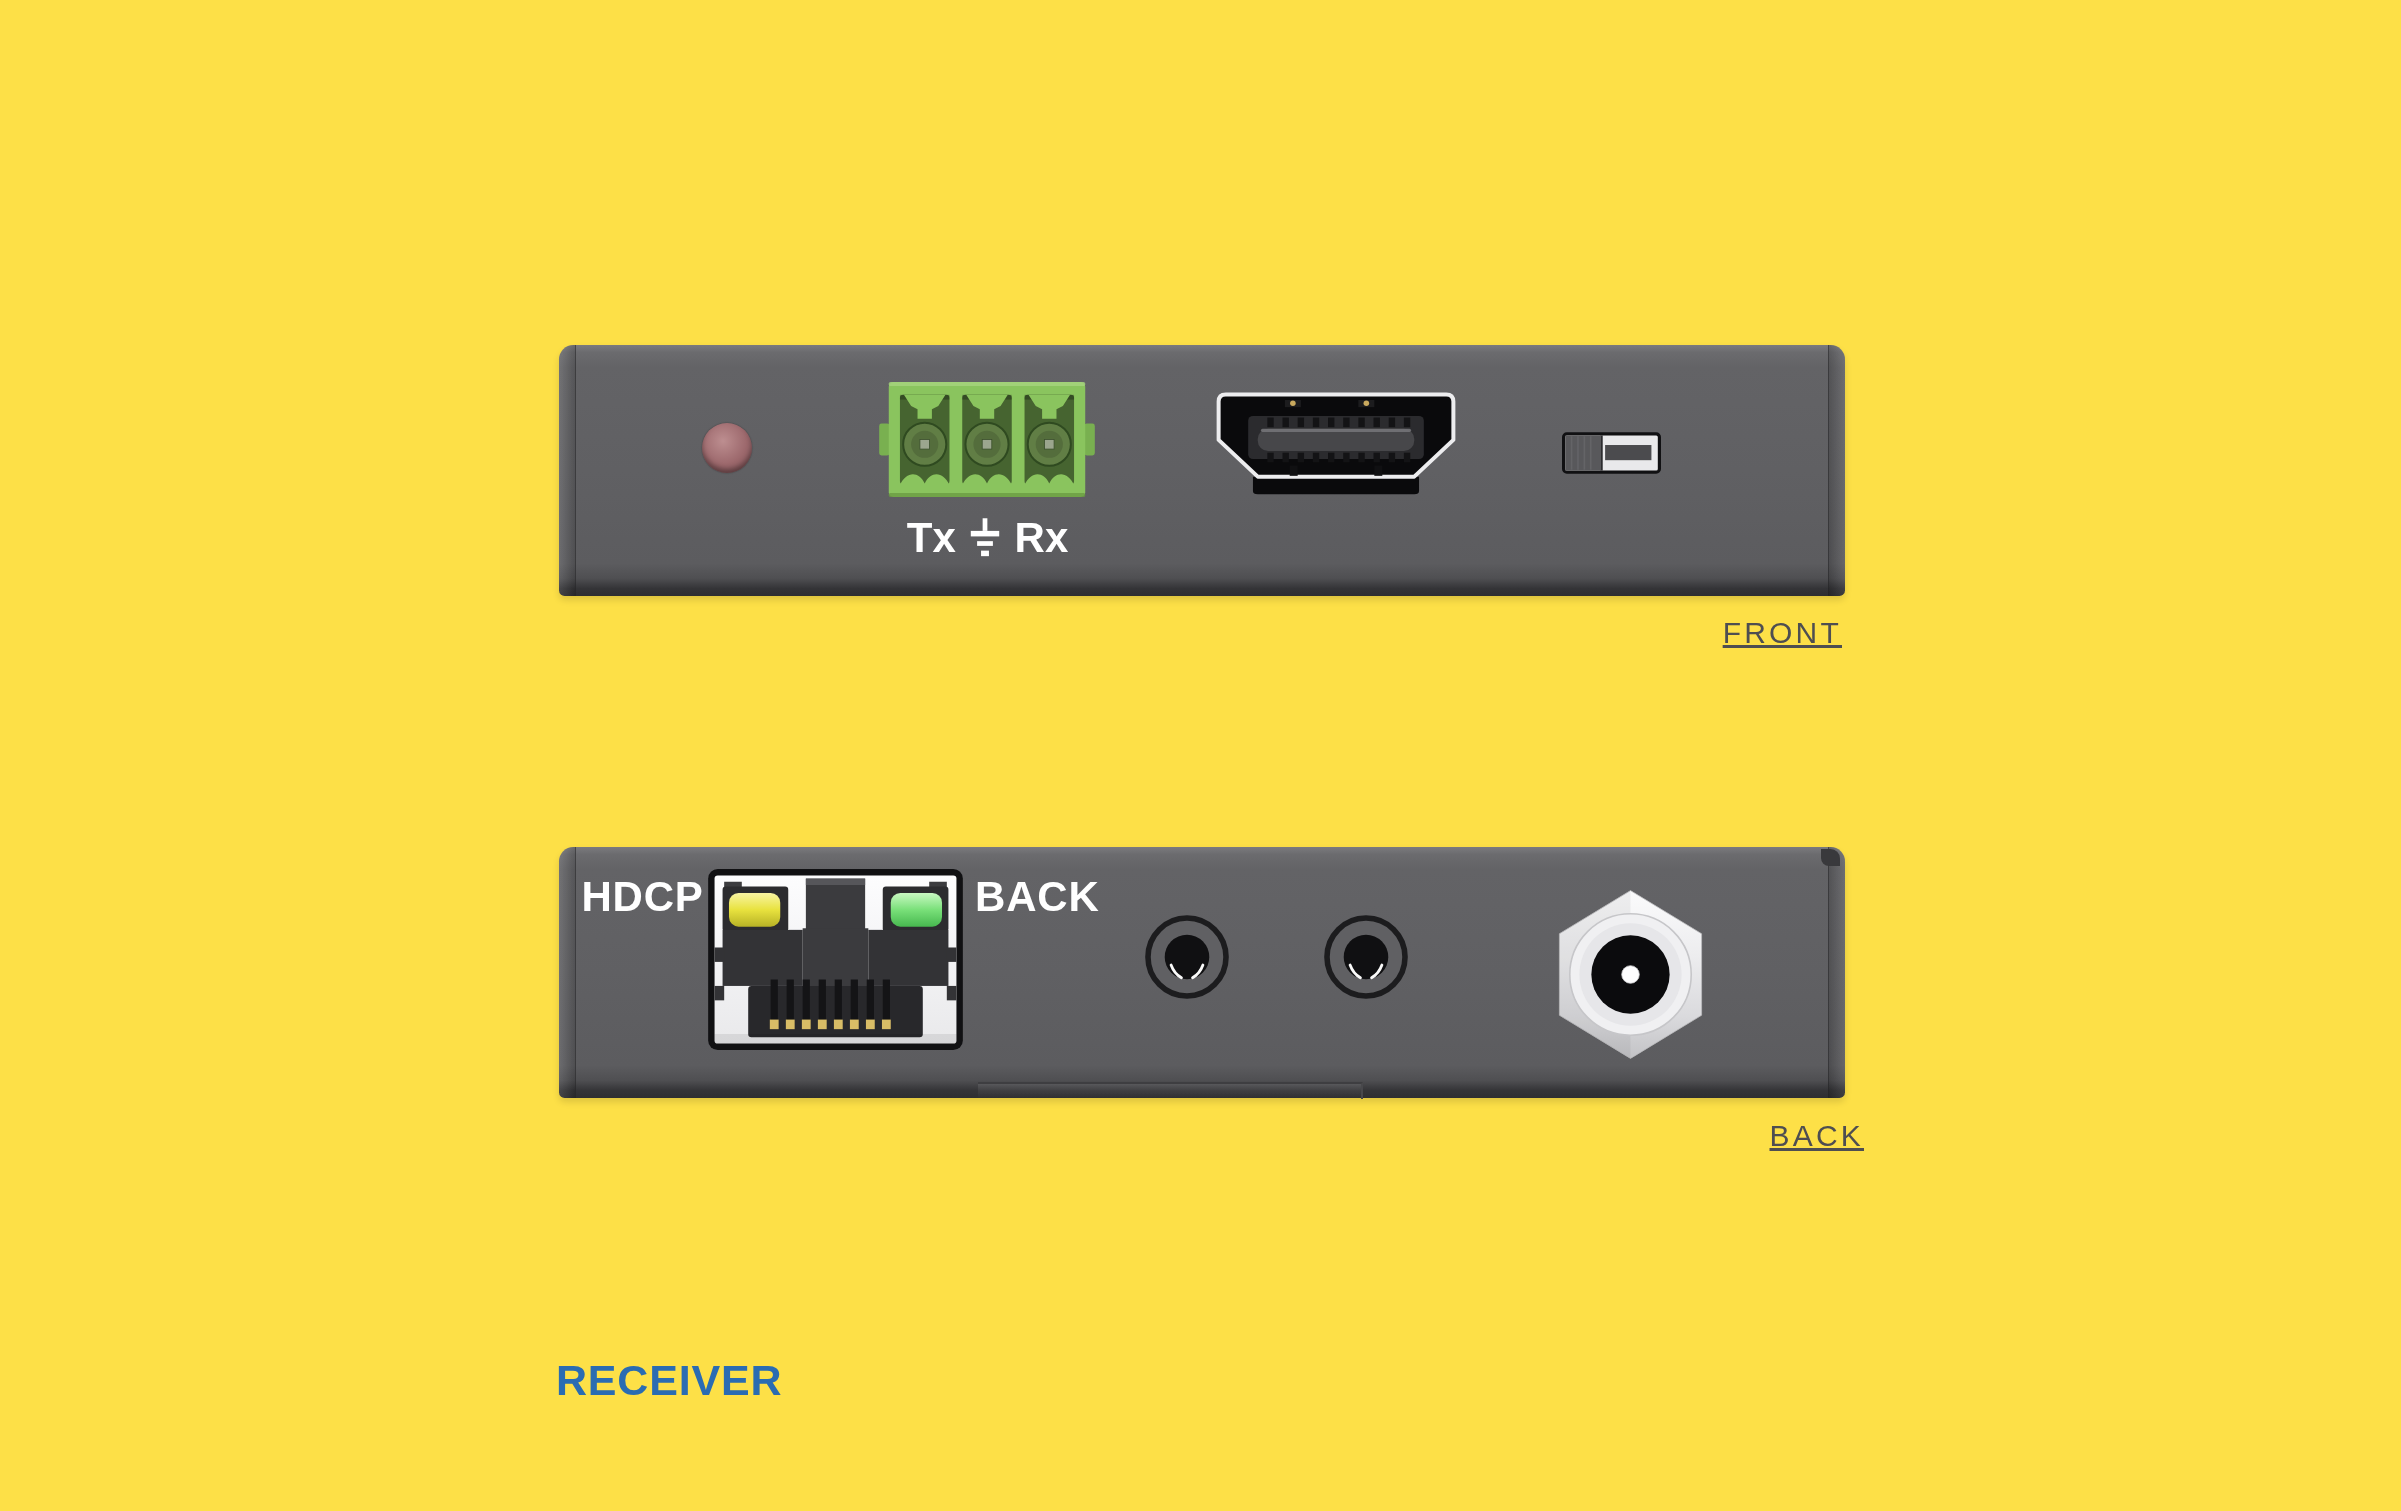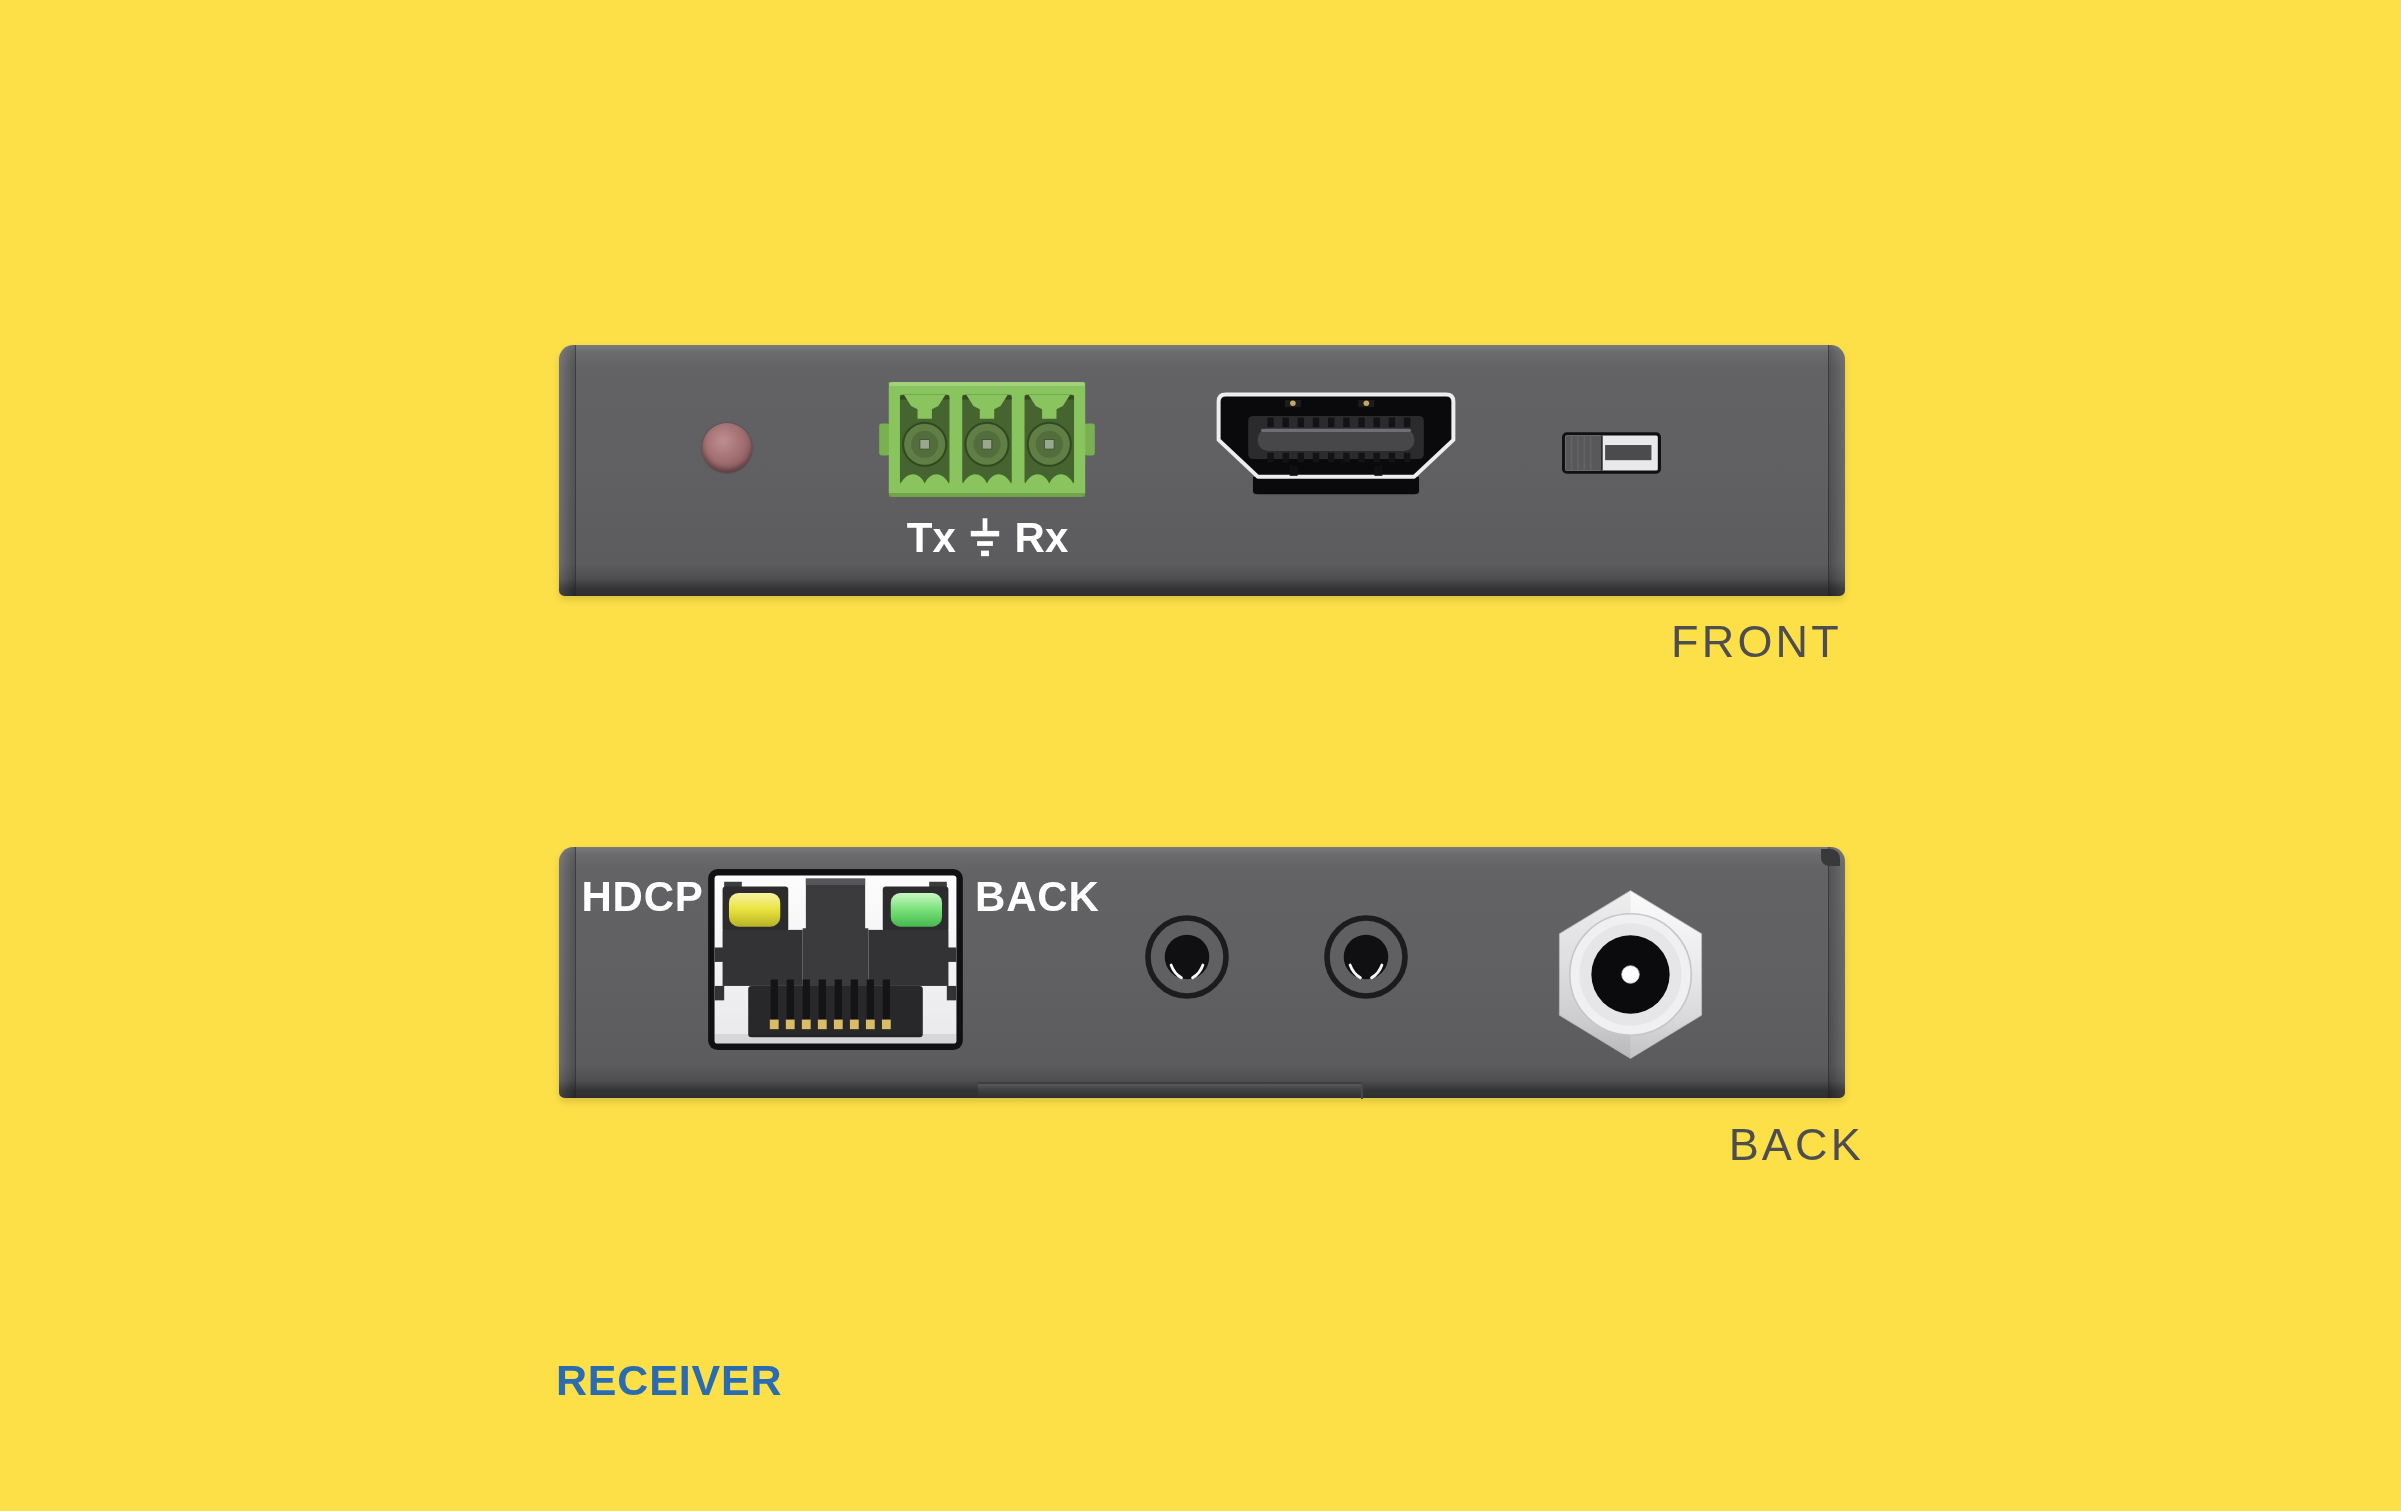--- a/index.html
+++ b/index.html
@@ -44,22 +44,22 @@
   .jack.one{left:585px;}
   .jack.two{left:764px;}
   .power{position:absolute;left:998px;top:42px;}
   .groove{position:absolute;left:419px;top:235px;width:383px;height:15px;
        border-top:2.4px solid #3e3e41;border-right:2.4px solid #48484b;
        background:linear-gradient(180deg,rgba(255,255,255,0.10),rgba(255,255,255,0));}
   .corner-notch{position:absolute;right:4.8px;top:1.6px;width:19px;height:17.6px;
        background:#39393c;border-radius:0 9.6px 0 8px;}
 
   
-  .caption{position:absolute;color:var(--caption_gray);font-size:45px;
-       font-weight:300;letter-spacing:3.2px;}
+  .caption{position:absolute;color:var(--caption_gray);font-size:30px;
+       font-weight:300;letter-spacing:3.2px;text-decoration:underline;}
   .caption.front{right:559px;top:616px;}
   .caption.back{right:537px;top:1119px;}
   .receiver{position:absolute;left:556px;top:1356px;color:var(--accent_blue);
        font-size:43px;font-weight:700;letter-spacing:0.8px;text-align:center;}
 </style>
 </head>
 <body>
 
 <div id="stage">
 

